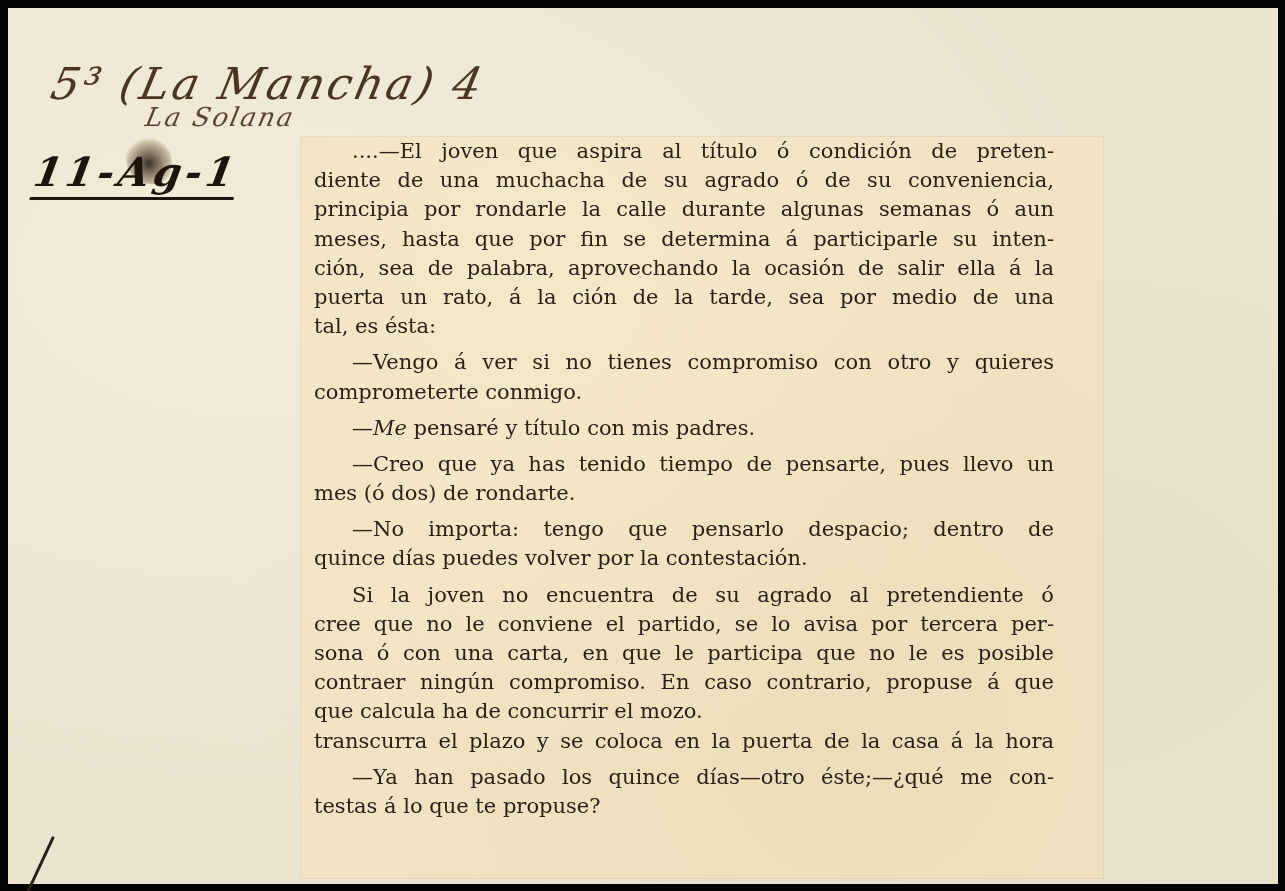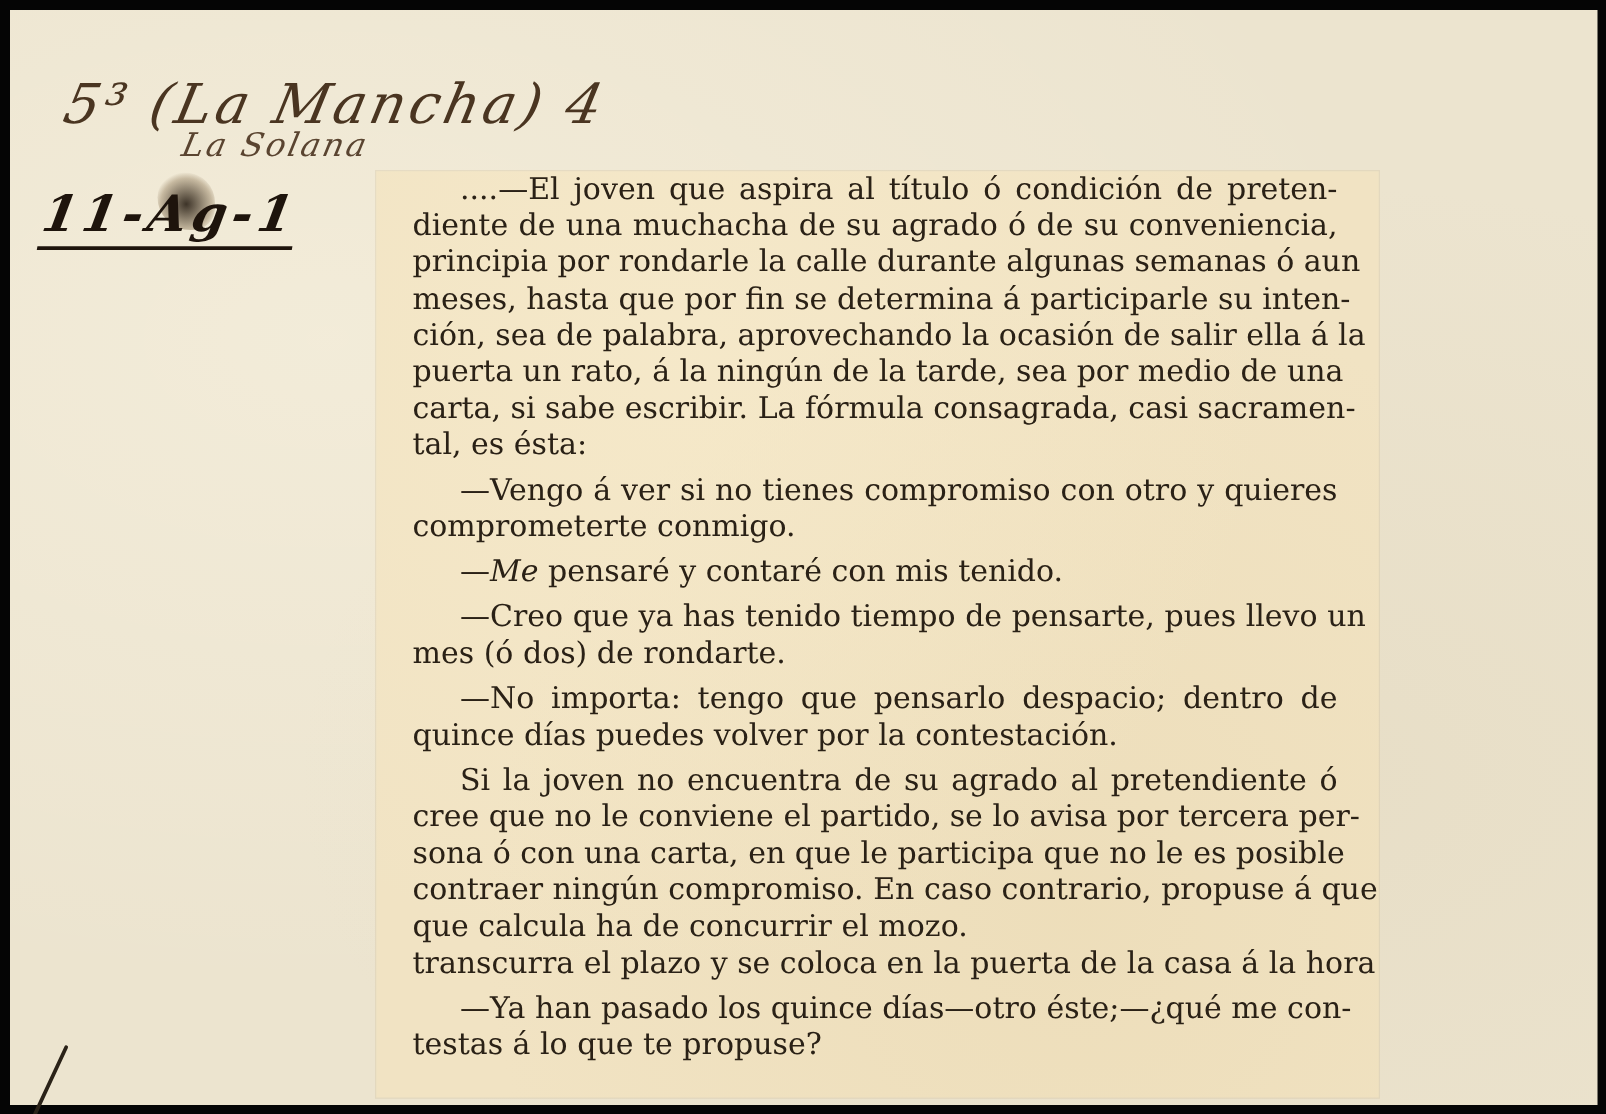--- a/index.html
+++ b/index.html
@@ -77,24 +77,24 @@
       left: 293px; top: 129px;
       width: 802px; height: 741px;
       background: #f1e3c3;
       background-image:
         radial-gradient(ellipse at 30% 20%, rgba(248,236,205,0.6), rgba(0,0,0,0) 60%),
         radial-gradient(ellipse at 70% 80%, rgba(230,212,170,0.35), rgba(0,0,0,0) 60%);
       box-shadow: 0 0 0 1px rgba(200,180,140,0.25);
     }
     .text-block {
       position: absolute;
-      left: 29px; top: 0px;
+      left: 13px; top: 0px;
       width: 740px;
       font-family: "DejaVu Serif", serif;
-      font-size: 24px;
+      font-size: 21px;
       line-height: 29.2px;
       color: #2a2116;
     }
     .line {
       display: block;
       white-space: nowrap;
       text-align: justify;
       text-align-last: justify;
       height: 29.2px;
       overflow: visible;
@@ -120,30 +120,29 @@
     <div class="pen-stroke"></div>
 
     <div class="clipping">
       <div class="text-block">
 
         <span class="line indent">....—El joven que aspira al título ó condición de preten-</span>
         <span class="line">diente de una muchacha de su agrado ó de su conveniencia,</span>
         <span class="line">principia por rondarle la calle durante algunas semanas ó aun</span>
         <span class="line">meses, hasta que por fin se determina á participarle su inten-</span>
         <span class="line">ción, sea de palabra, aprovechando la ocasión de salir ella á la</span>
-        <span class="line">puerta un rato, á la ningún de la tarde, sea por medio de una</span>
-        <span class="line">carta, si sabe escribir. La fórmula consagrada, casi sacramen-</span>
+        <span class="line">puerta un rato, á la ción de la tarde, sea por medio de una</span>
         <span class="line short">tal, es ésta:</span>
         <span class="gap"></span>
 
         <span class="line lead">—Vengo á ver si no tienes compromiso con otro y quieres</span>
         <span class="line short">comprometerte conmigo.</span>
         <span class="gap"></span>
 
-        <span class="line lead short"><span>—</span><em>Me</em><span> pensaré y contaré con mis tenido.</span></span>
+        <span class="line lead short"><span>—</span><em>Me</em><span> pensaré y título con mis padres.</span></span>
         <span class="gap"></span>
 
         <span class="line lead">—Creo que ya has tenido tiempo de pensarte, pues llevo un</span>
         <span class="line short">mes (ó dos) de rondarte.</span>
         <span class="gap"></span>
 
         <span class="line lead">—No importa: tengo que pensarlo despacio; dentro de</span>
         <span class="line short">quince días puedes volver por la contestación.</span>
         <span class="gap"></span>
 

